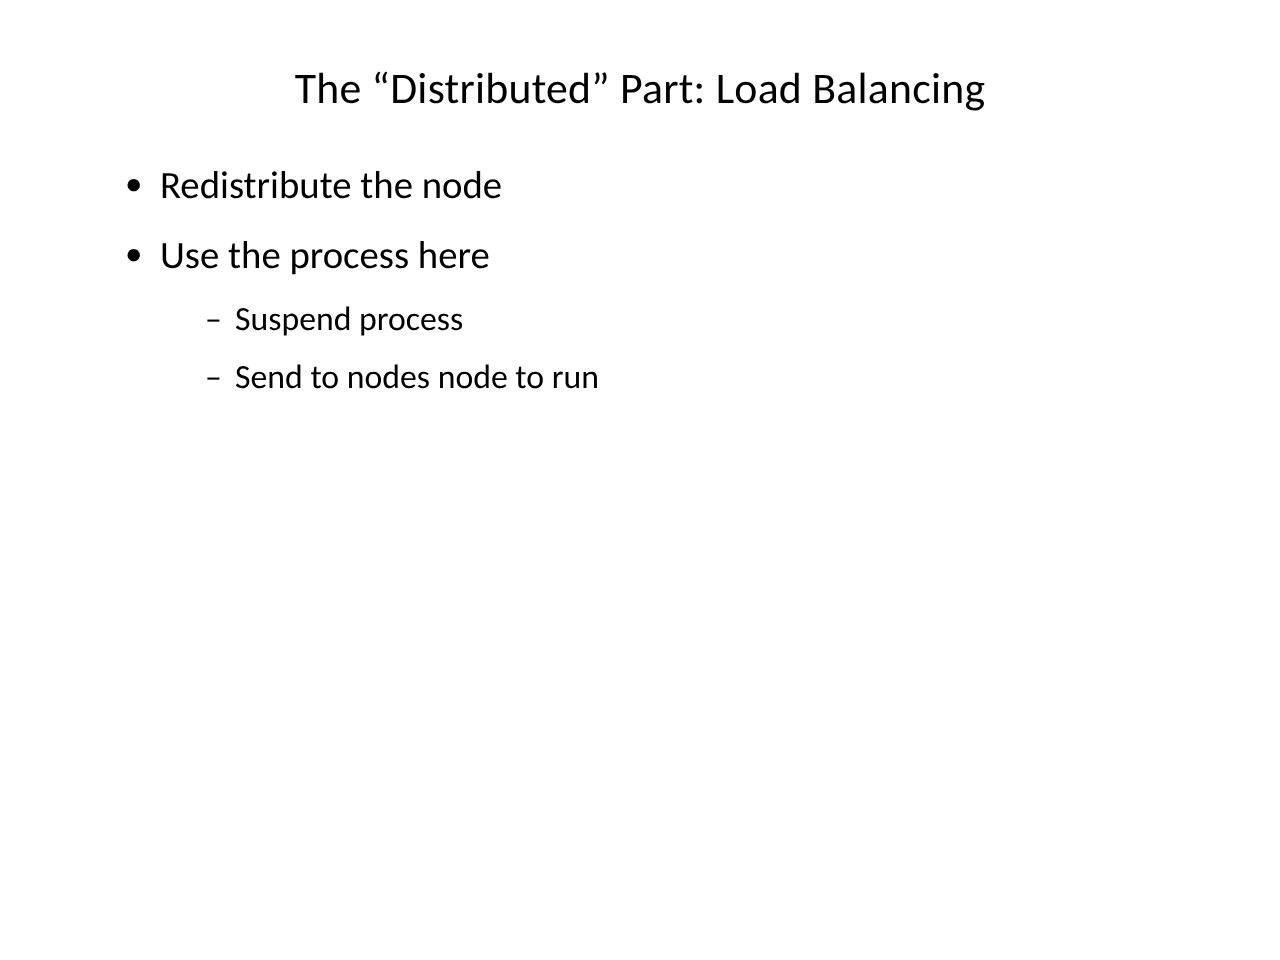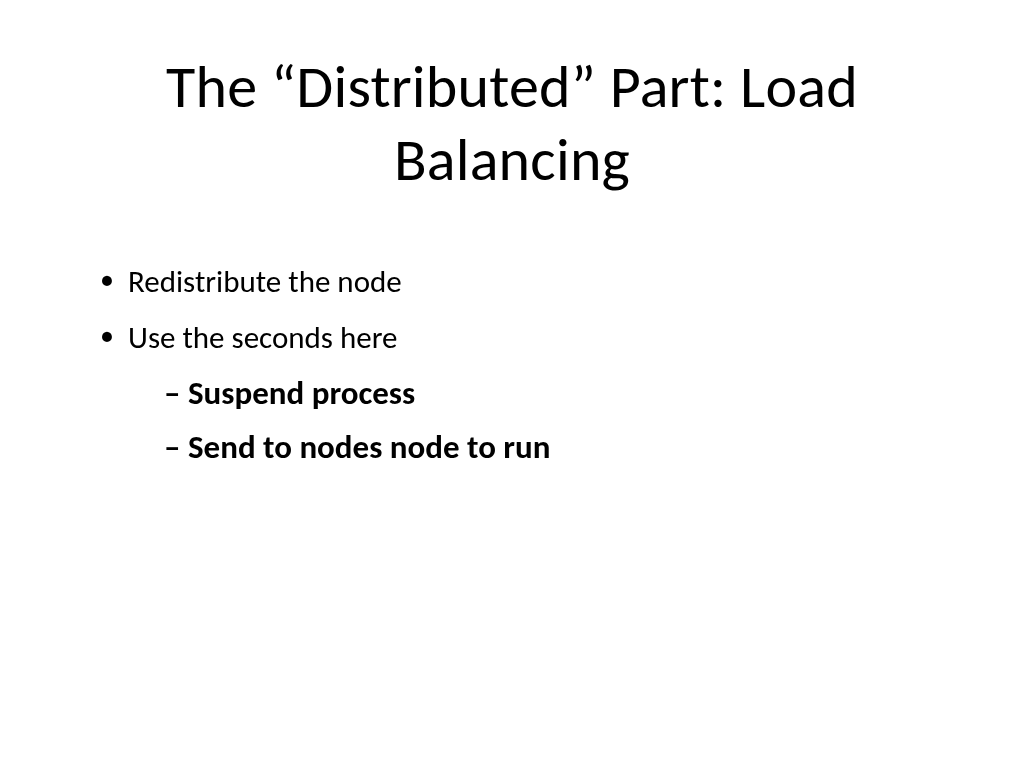--- a/index.html
+++ b/index.html
@@ -14,24 +14,24 @@
       font-family: Calibri, "Segoe UI", Arial, sans-serif;
       color: #000000;
       overflow: hidden;
     }
     .slide {
       width: 100%;
       height: 100%;
       padding: 50px 70px 60px 70px;
     }
     .title {
-      font-size: 60px;
+      font-size: 35px;
       font-weight: 400;
       text-align: center;
-      margin-bottom: 65px;
+      margin-bottom: 36px;
       letter-spacing: 0.2px;
     }
     .bullet-list {
       list-style: none;
       padding-left: 30px;
     }
     .bullet-item-l1 {
       font-size: 31px;
       line-height: 1.35;
       margin-bottom: 14px;
@@ -44,45 +44,44 @@
       left: 0;
       top: 0;
       font-size: 28px;
     }
     .sub-list {
       list-style: none;
       padding-left: 36px;
       margin-top: 12px;
     }
     .bullet-item-l2 {
-      font-size: 33px;
+      font-size: 27px;
       line-height: 1.35;
       margin-bottom: 10px;
       position: relative;
       padding-left: 24px;
-      font-weight: bold;
     }
     .bullet-item-l2::before {
       content: "–";
       position: absolute;
       left: 0;
       top: 0;
     }
   </style>
 </head>
 <body>
 
 <div class="slide">
   <h1 class="title">The “Distributed” Part: Load Balancing</h1>
   <ul class="bullet-list">
     <li class="bullet-item-l1">
       <span>Redistribute the node</span>
     </li>
     <li class="bullet-item-l1">
-      <span>Use the seconds here</span>
+      <span>Use the process here</span>
       <ul class="sub-list">
         <li class="bullet-item-l2">
           <span>Suspend process</span>
         </li>
         <li class="bullet-item-l2">
           <span>Send to nodes node to run</span>
         </li>
       </ul>
     </li>
   </ul>

